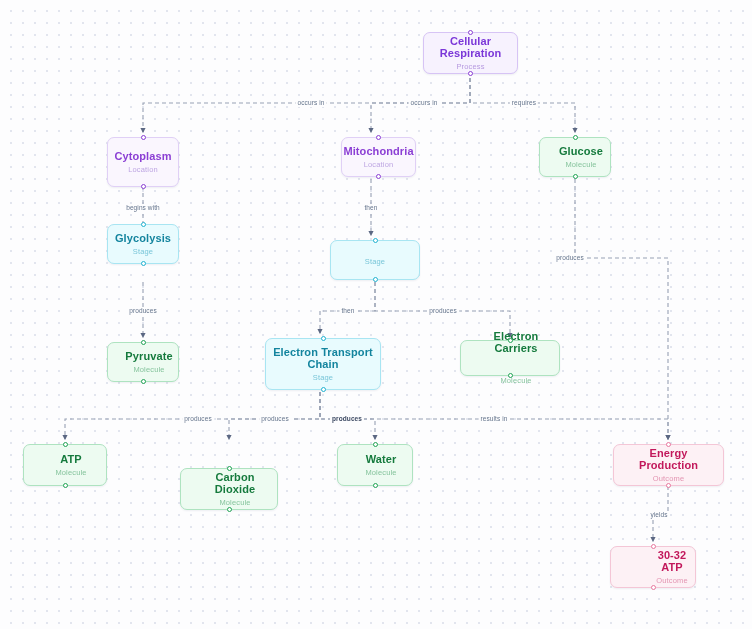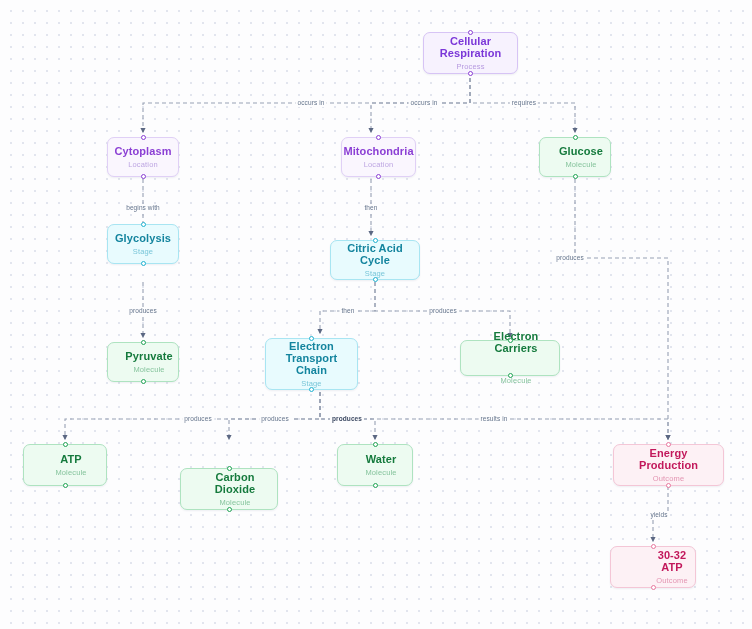--- a/index.html
+++ b/index.html
@@ -145,21 +145,21 @@
     </g>
   </svg>
 
   <div class="node t-process" style="left:423px;top:32px;width:95px;height:42px;">
     <div class="handle top"></div>
     <div class="n-title">Cellular Respiration</div>
     <div class="n-sub">Process</div>
     <div class="handle bottom"></div>
   </div>
 
-  <div class="node t-location" style="left:107px;top:137px;width:72px;height:40px;">
+  <div class="node t-location" style="left:107px;top:137px;width:72px;height:50px;">
     <div class="handle top"></div>
     <div class="n-title">Cytoplasm</div>
     <div class="n-sub">Location</div>
     <div class="handle bottom"></div>
   </div>
 
   <div class="node t-location" style="left:333px;top:137px;width:75px;height:40px;margin-left:8px;">
     <div class="handle top"></div>
     <div class="n-title">Mitochondria</div>
     <div class="n-sub">Location</div>
@@ -175,33 +175,32 @@
 
   <div class="node t-stage" style="left:107px;top:224px;width:72px;height:40px;">
     <div class="handle top"></div>
     <div class="n-title">Glycolysis</div>
     <div class="n-sub">Stage</div>
     <div class="handle bottom"></div>
   </div>
 
   <div class="node t-stage" style="left:330px;top:240px;width:90px;height:40px;">
     <div class="handle top"></div>
-    <div class="n-title">Citric Acid Cycle</div>
     <div class="n-sub">Stage</div>
     <div class="handle bottom"></div>
   </div>
 
   <div class="node t-molecule" style="left:107px;top:342px;width:72px;height:40px;">
     <div class="handle top"></div>
     <div class="n-title">Pyruvate</div>
     <div class="n-sub">Molecule</div>
     <div class="handle bottom"></div>
   </div>
 
-  <div class="node t-stage" style="left:265px;top:338px;width:93px;height:52px;">
+  <div class="node t-stage" style="left:265px;top:338px;width:116px;height:52px;">
     <div class="handle top"></div>
     <div class="n-title">Electron Transport Chain</div>
     <div class="n-sub">Stage</div>
     <div class="handle bottom"></div>
   </div>
 
   <div class="node t-molecule" style="left:460px;top:340px;width:100px;height:36px;gap:19px;">
     <div class="handle top"></div>
     <div class="n-title">Electron Carriers</div>
     <div class="n-sub">Molecule</div>

